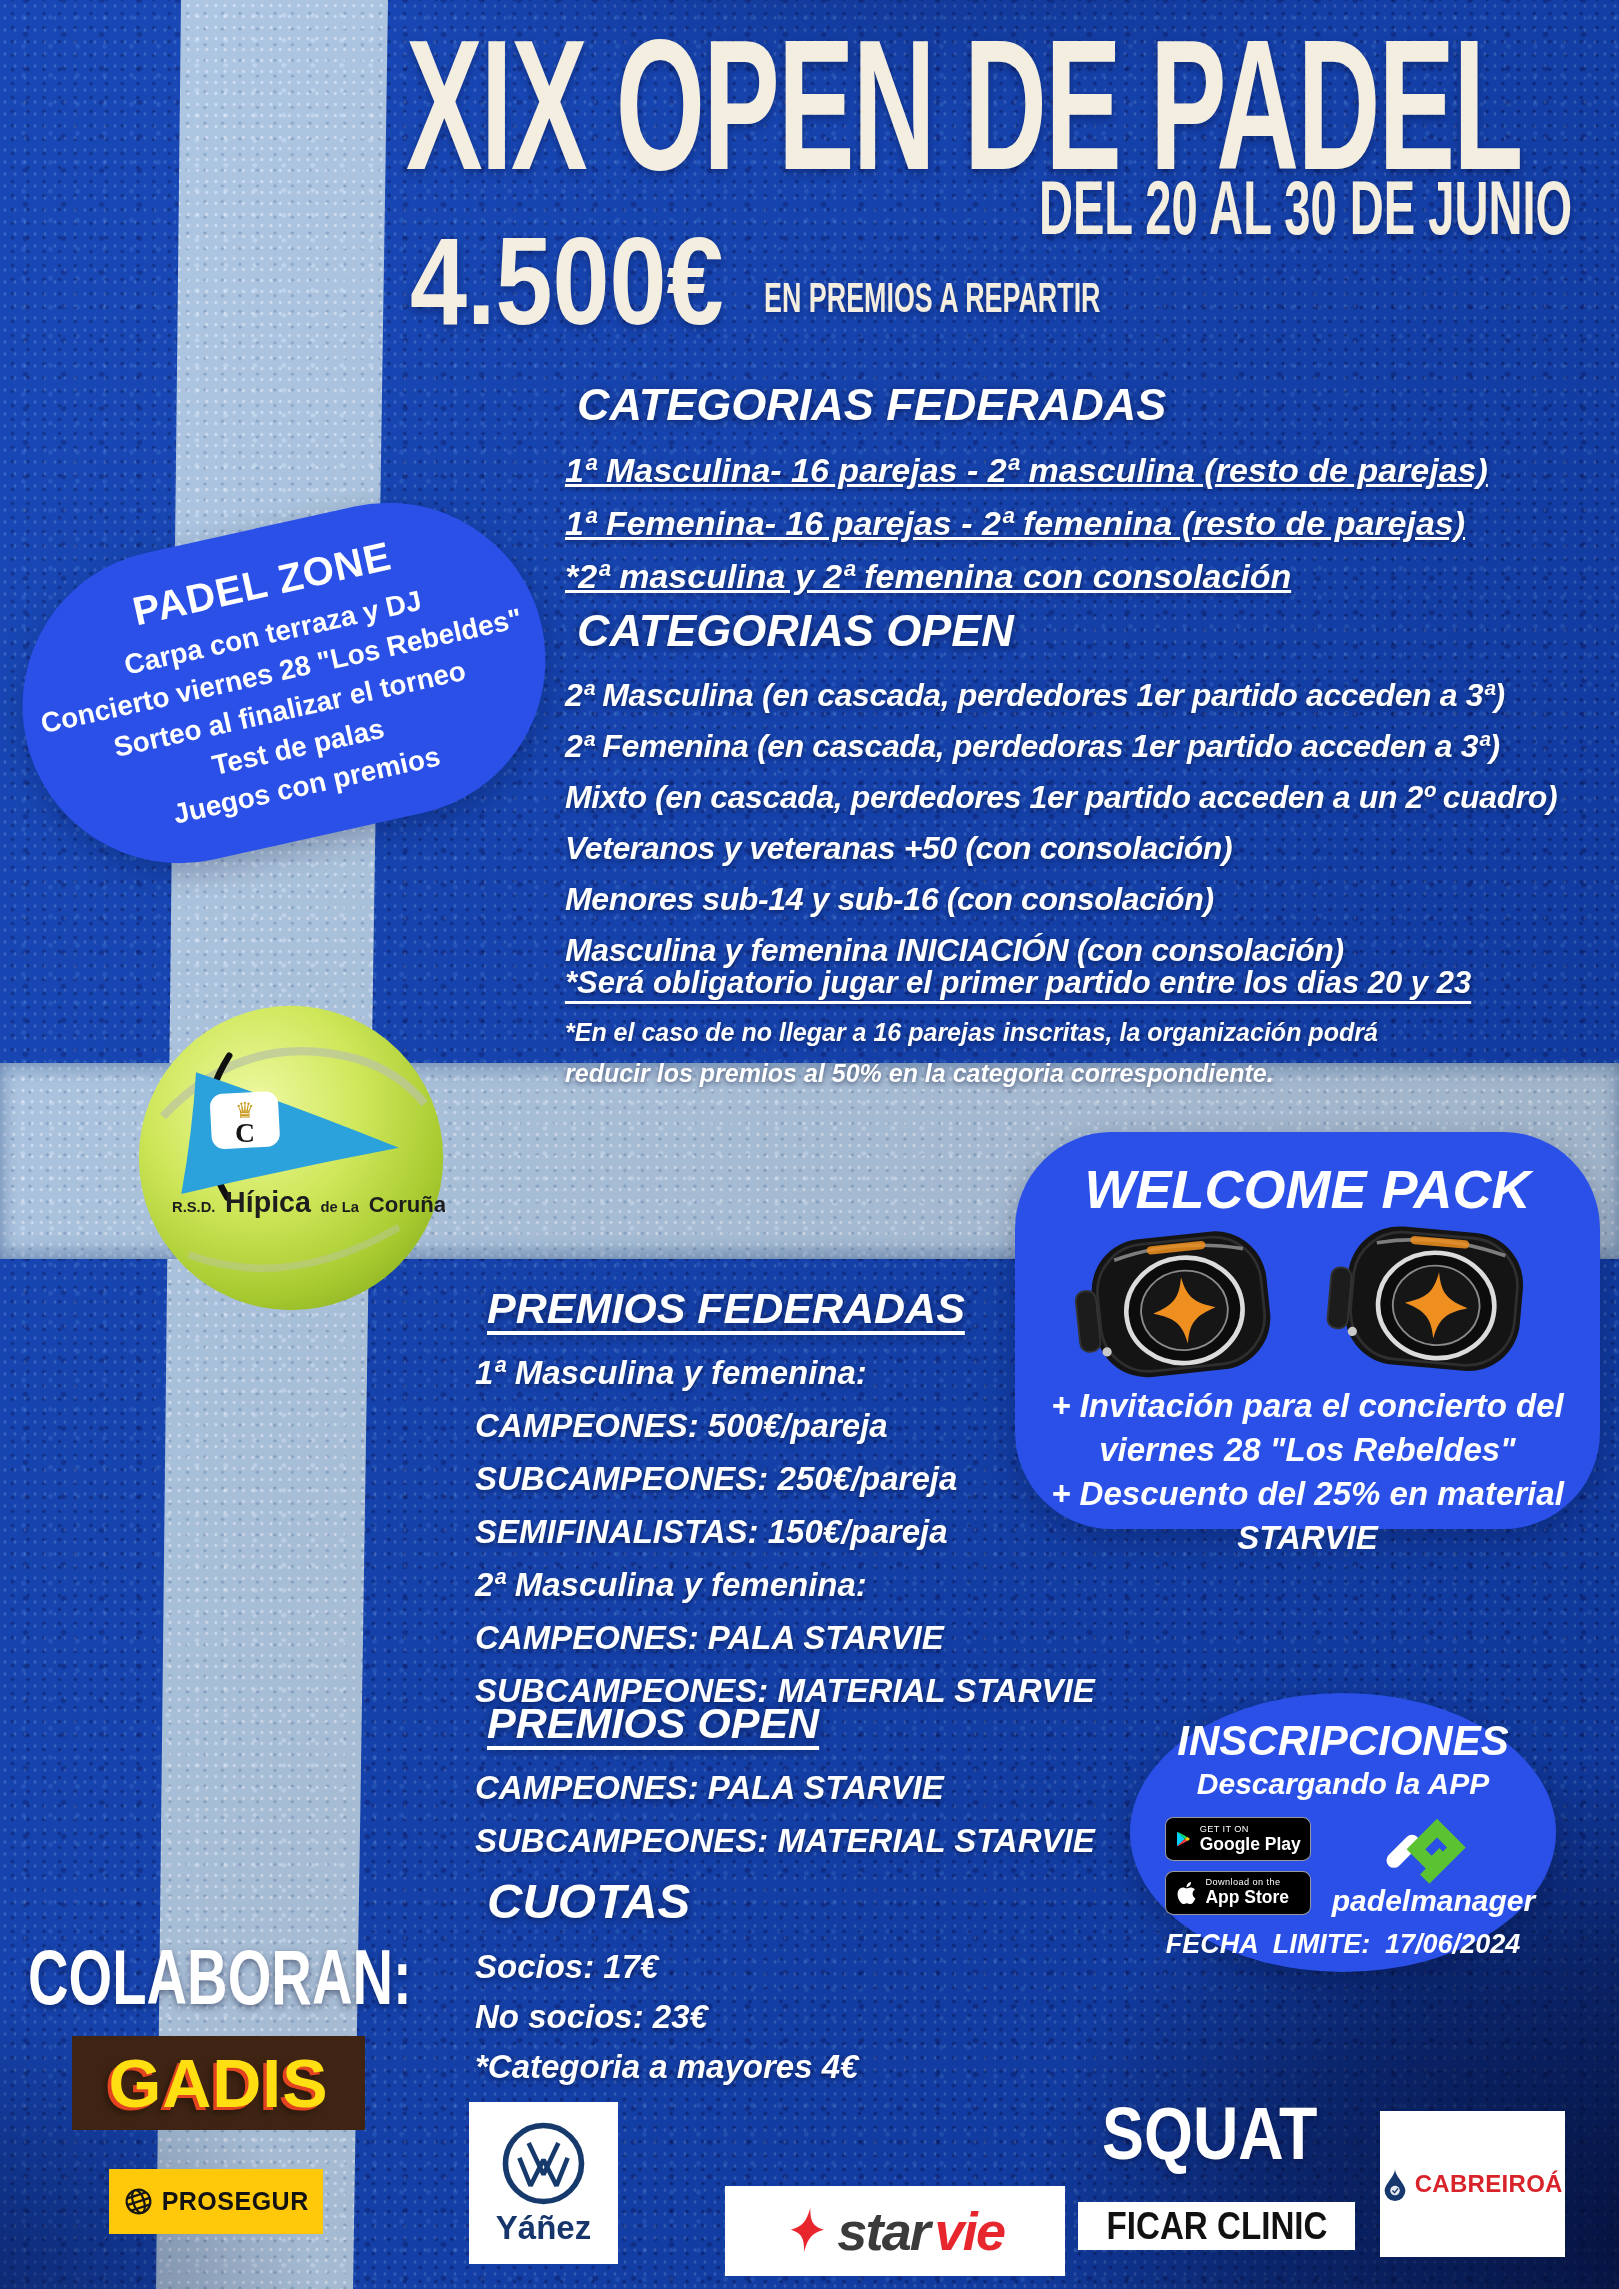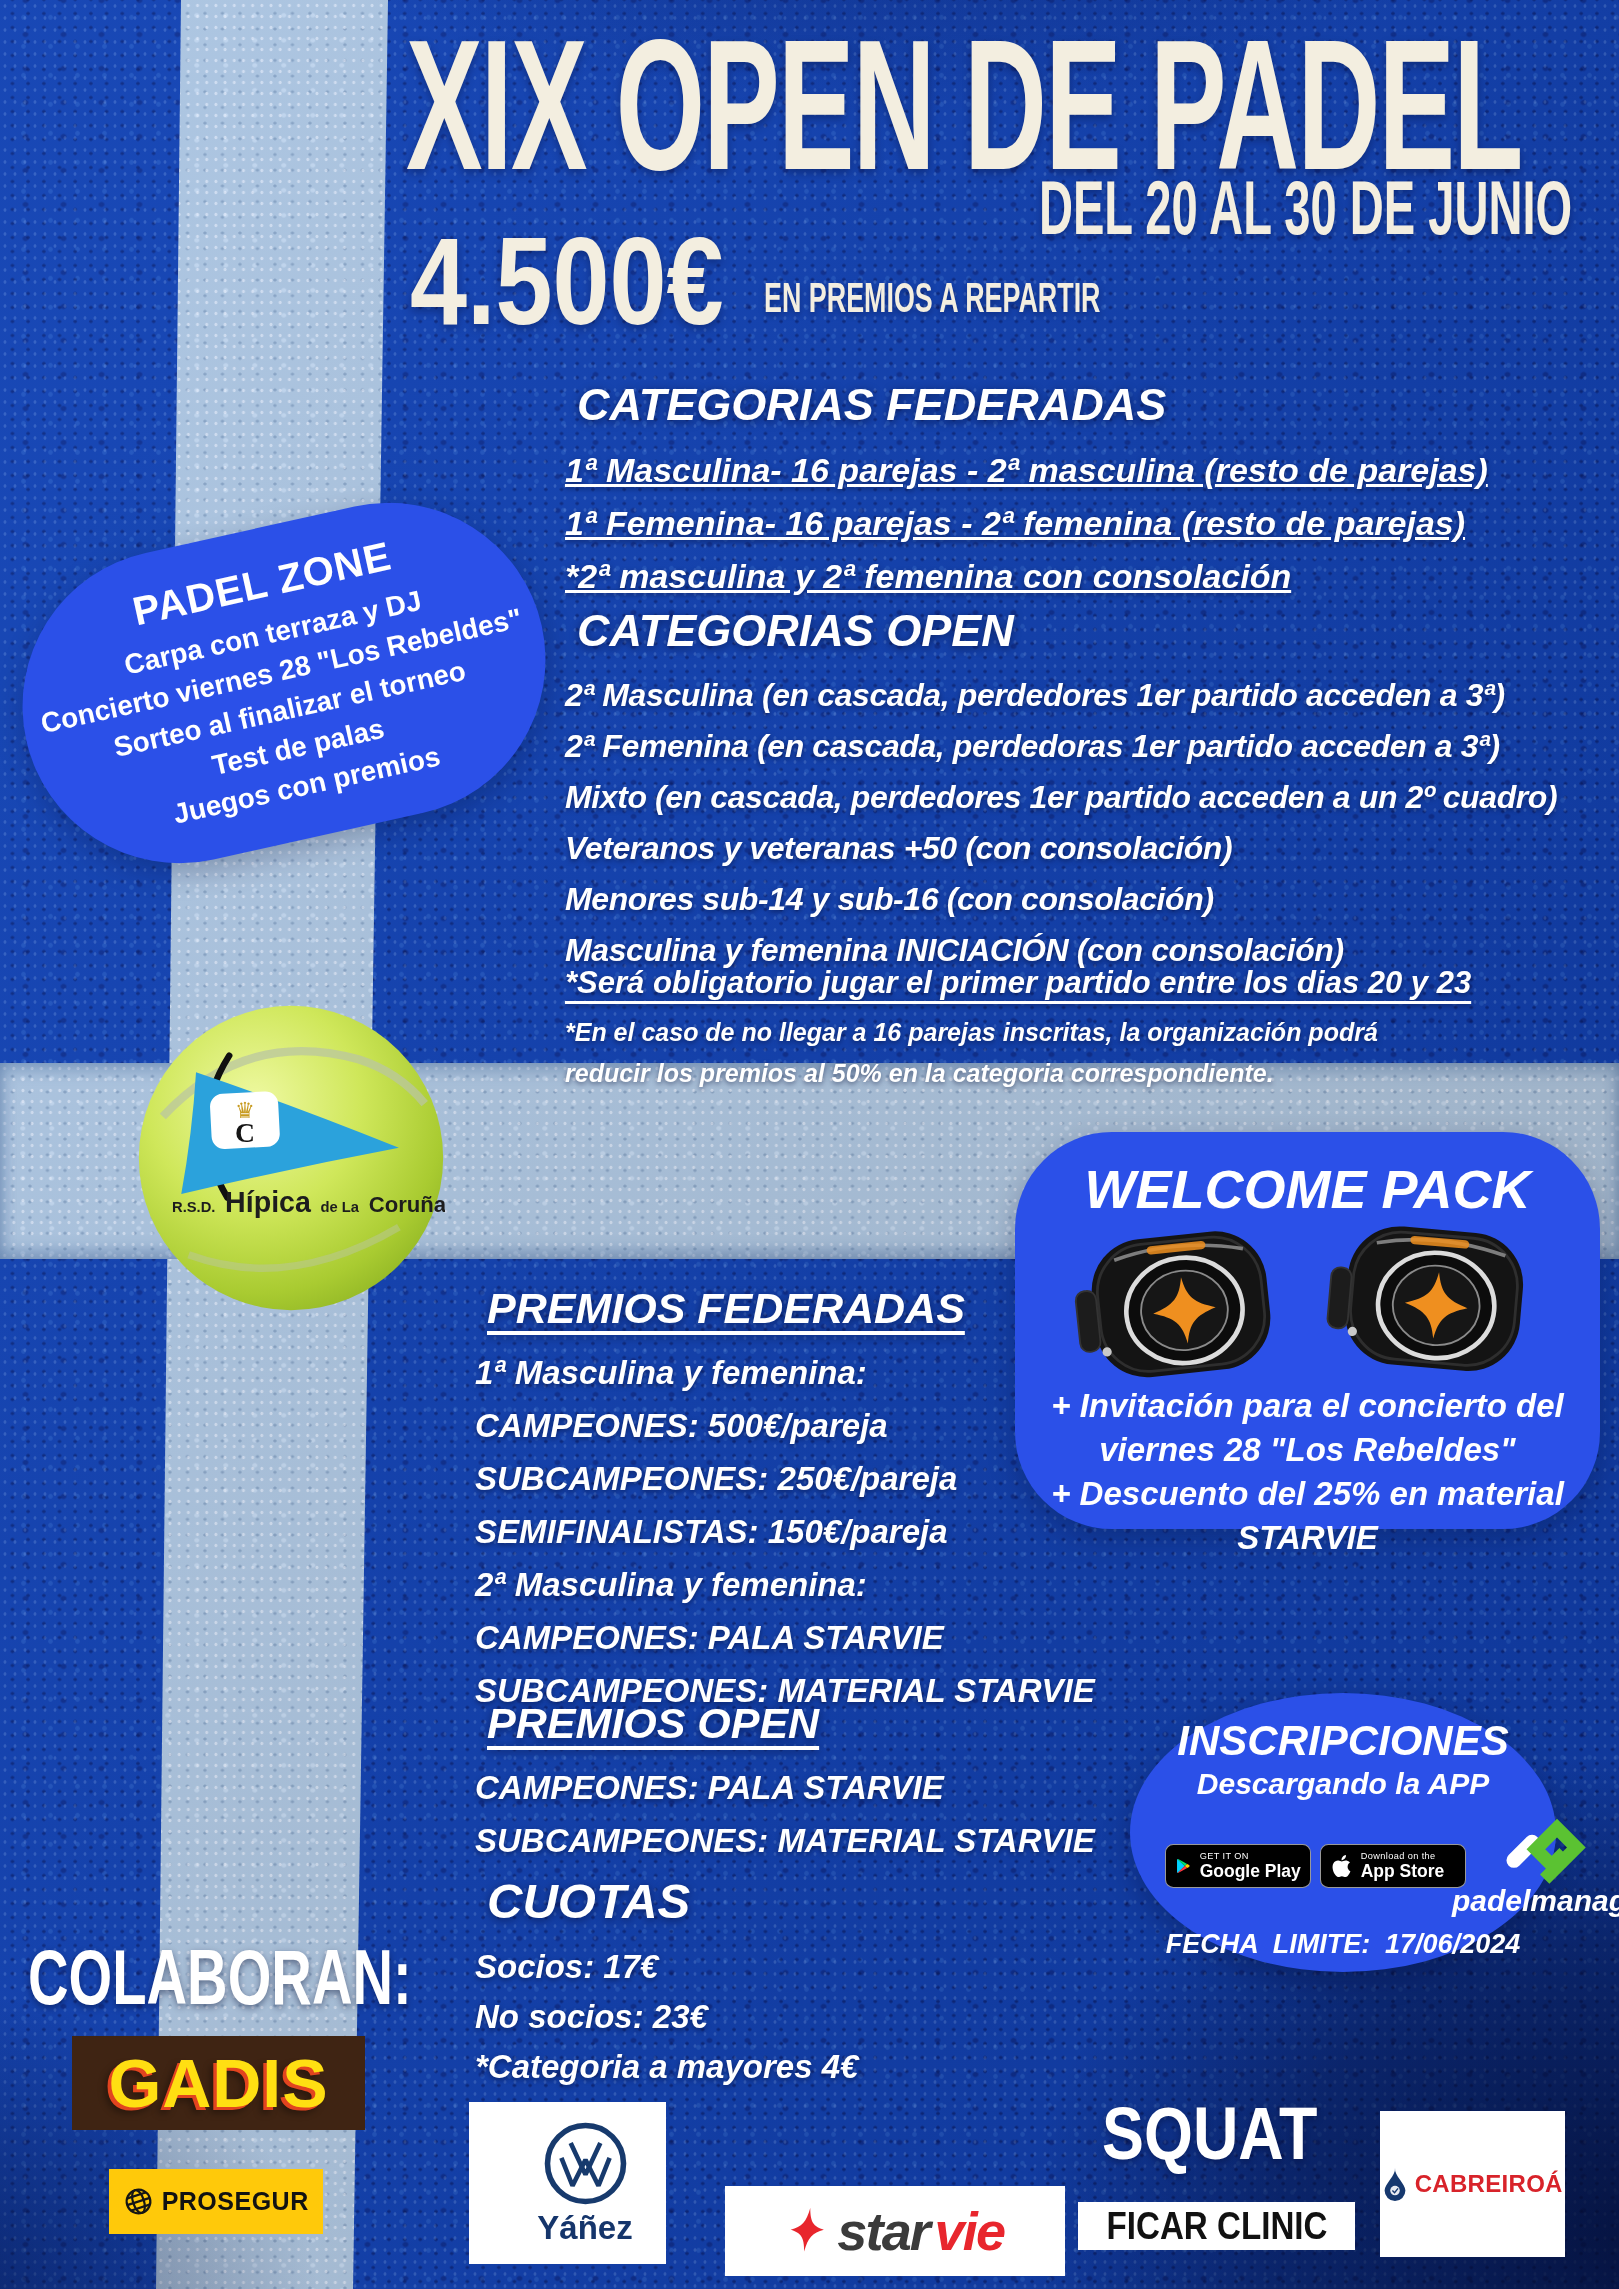--- a/index.html
+++ b/index.html
@@ -91,21 +91,21 @@
   #welcome .bags{margin-top:1.8px;}
   #welcome .wp-l{font-size:33px;font-weight:600;font-style:italic;color:#fff;line-height:44px;}
 
   
   #ins{left:1130px;top:1693px;width:426px;height:279px;border-radius:50%;
     background:#2b50e8;text-align:center;box-shadow:0 9.2px 28px rgba(2,8,40,.3);}
   #ins .in-h{margin-top:24px;font-size:42px;font-weight:700;font-style:italic;color:#fff;}
   #ins .in-s{font-size:30px;font-weight:600;font-style:italic;color:#fff;margin-top:1.8px;}
   #ins .row{display:flex;justify-content:space-between;align-items:center;
             margin-top:13px;padding:0 35px;}
-  .badges{display:flex;gap:9.2px;}
+  .badges{display:flex;flex-direction:column;gap:9.2px;}
   .badge{width:146px;height:44px;background:#000;border:0.9px solid rgba(255,255,255,.6);
          border-radius:8.3px;display:flex;align-items:center;gap:8.3px;padding:0 9.2px;
          box-sizing:border-box;text-align:left;}
   .badge .bt{display:flex;flex-direction:column;}
   .badge .b-tag{font-size:9.2px;color:#fff;letter-spacing:0.4px;line-height:11px;}
   .badge .b-store{font-size:17.5px;font-weight:700;color:#fff;line-height:19.4px;white-space:nowrap;}
   .pmcol{display:flex;flex-direction:column;align-items:center;width:175px;}
   .pm-brand{font-size:30px;font-weight:700;font-style:italic;color:#fff;margin-top:-3.7px;}
   #ins .in-d{font-size:27px;font-weight:700;font-style:italic;color:#fff;margin-top:11px;word-spacing:7.4px;}
 
@@ -113,22 +113,22 @@
   #colab{left:28px;top:1938px;font-size:78px;font-weight:800;color:#fff;line-height:1;
          text-shadow:0 2.8px 9.2px rgba(0,8,45,.45);}
   #colab .cond{transform:scaleX(.72);}
   #gadis{left:72px;top:2036px;width:293px;height:94px;background:#3f2413;
          display:flex;align-items:center;justify-content:center;}
   #gadis span{font-size:68px;font-weight:800;color:#ffdf12;letter-spacing:0.9px;
          text-shadow:-3.7px 2.8px 0 #e2441f,-6.5px 5.5px 7.4px rgba(0,0,0,.35);}
   #prosegur{left:109px;top:2169px;width:214px;height:65px;background:#ffc90a;
          display:flex;align-items:center;justify-content:center;gap:7.4px;}
   #prosegur span{font-size:25px;font-weight:800;color:#121212;letter-spacing:0.5px;}
-  #vw{left:469px;top:2102px;width:162px;height:162px;background:#fff;
-      display:flex;flex-direction:column;align-items:center;justify-content:center;gap:1.8px;padding-left:35px;}
+  #vw{left:469px;top:2102px;width:149px;height:162px;background:#fff;
+      display:flex;flex-direction:column;align-items:center;justify-content:center;gap:1.8px;}
   #vw span{font-size:33px;font-weight:800;color:#15356b;}
   #starvie{left:725px;top:2186px;width:340px;height:90px;background:#fff;
       display:flex;align-items:center;justify-content:center;gap:5.5px;}
   #starvie .sv{font-size:54px;font-weight:900;font-style:italic;letter-spacing:-1.8px;}
   #starvie .s1{color:#3b3b3b;}
   #starvie .s2{color:#e8262d;}
   #squat{left:1102px;top:2097px;font-size:74px;font-weight:800;color:#fff;line-height:1;
          text-shadow:0 2.8px 8.3px rgba(0,8,45,.4);}
   #squat .cond{transform:scaleX(.85);}
   #ficar{left:1078px;top:2202px;width:277px;height:48px;background:#fff;

